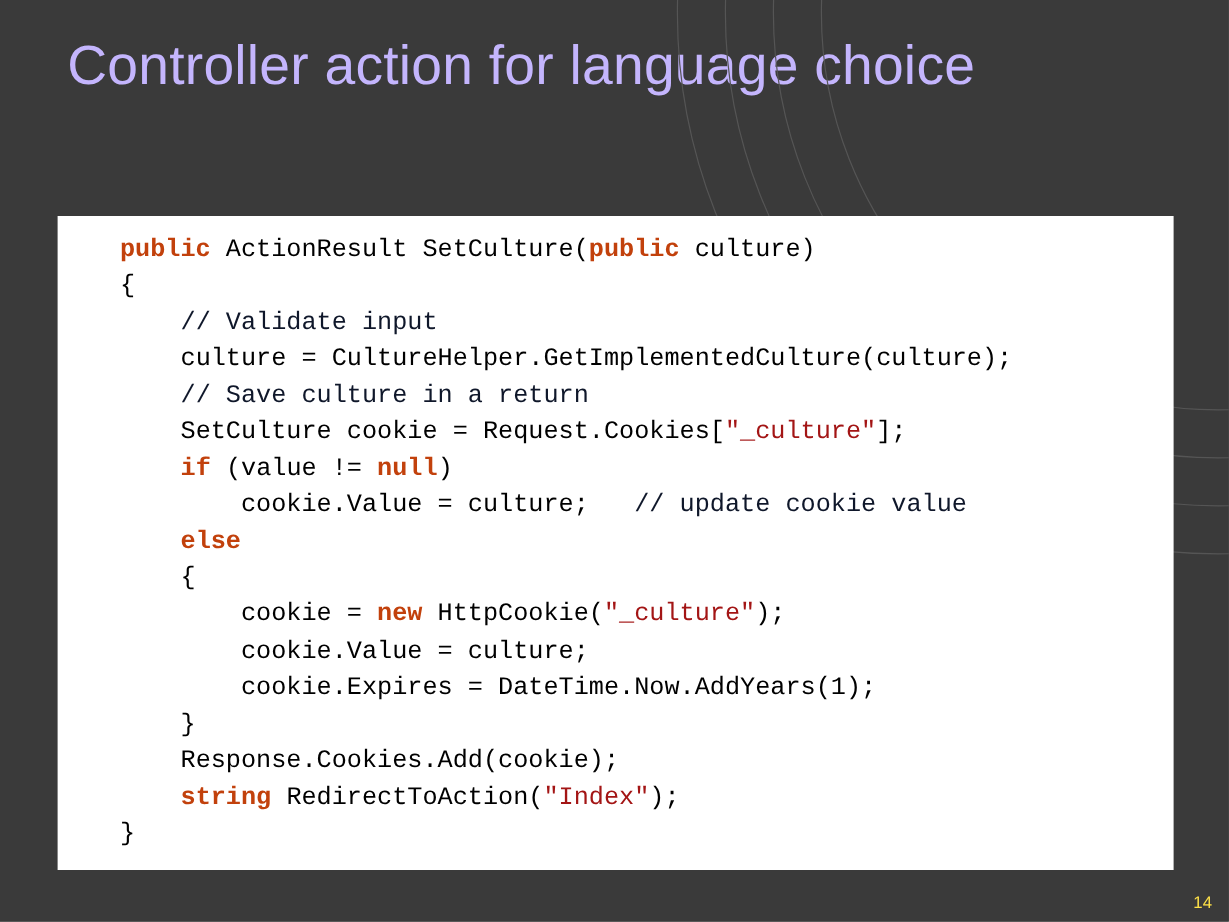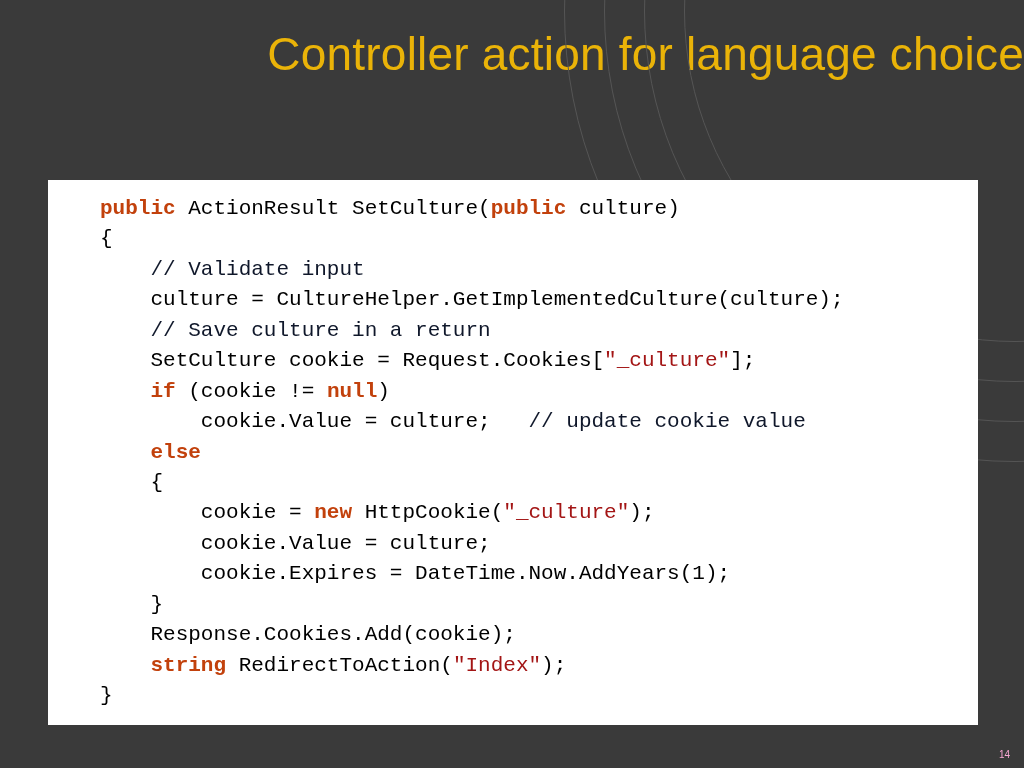--- a/index.html
+++ b/index.html
@@ -26,28 +26,27 @@
     border: 1px solid #555;
     border-radius: 50%;
   }
   .slide {
     position: relative;
     width: 1024px;
     height: 768px;
     box-sizing: border-box;
   }
   .title {
-    color: #eab308;
+    color: #c4b5fd;
     font-weight: 300;
     font-size: 46px;
     line-height: 1.15;
     padding: 28px 0 0 56px;
     letter-spacing: 0.2px;
     font-family: "Franklin Gothic Medium", "Segoe UI", Arial, sans-serif;
-    text-align: right;
   }
   .codebox {
     position: absolute;
     left: 48px;
     top: 180px;
     width: 930px;
     background: #ffffff;
     padding: 14px 12px 14px 12px;
     box-sizing: border-box;
   }
@@ -60,22 +59,22 @@
     white-space: pre;
     padding-left: 40px;
   }
   .kw  { color: #c2410c; font-weight: bold; }
   .cm  { color: #0f172a; }
   .str { color: #a31515; }
   .pagenum {
     position: absolute;
     right: 14px;
     bottom: 8px;
-    color: #f9a8d4;
-    font-size: 10px;
+    color: #fde047;
+    font-size: 14px;
   }
 </style>
 </head>
 <body>
 
 <div class="slide">
 
   <div class="arcs">
     <div style="top:0;left:0;width:900px;height:900px;"></div>
     <div style="top:40px;left:40px;width:820px;height:820px;"></div>
@@ -85,21 +84,21 @@
 
   <div class="title">Controller action for language choice</div>
 
   <div class="codebox">
 <pre class="code"><span class="kw">public</span><span> ActionResult SetCulture(</span><span class="kw">public</span><span> culture)</span>
 <span>{</span>
 <span>    </span><span class="cm">// Validate input</span>
 <span>    </span><span>culture = CultureHelper.GetImplementedCulture(culture);</span>
 <span>    </span><span class="cm">// Save culture in a return</span>
 <span>    </span><span>SetCulture cookie = Request.Cookies[</span><span class="str">"_culture"</span><span>];</span>
-<span>    </span><span class="kw">if</span><span> (cookie != </span><span class="kw">null</span><span>)</span>
+<span>    </span><span class="kw">if</span><span> (value != </span><span class="kw">null</span><span>)</span>
 <span>        </span><span>cookie.Value = culture;   </span><span class="cm">// update cookie value</span>
 <span>    </span><span class="kw">else</span>
 <span>    </span><span>{</span>
 <span>        </span><span>cookie = </span><span class="kw">new</span><span> HttpCookie(</span><span class="str">"_culture"</span><span>);</span>
 <span>        </span><span>cookie.Value = culture;</span>
 <span>        </span><span>cookie.Expires = DateTime.Now.AddYears(1);</span>
 <span>    </span><span>}</span>
 <span>    </span><span>Response.Cookies.Add(cookie);</span>
 <span>    </span><span class="kw">string</span><span> RedirectToAction(</span><span class="str">"Index"</span><span>);</span>
 <span>}</span></pre>

